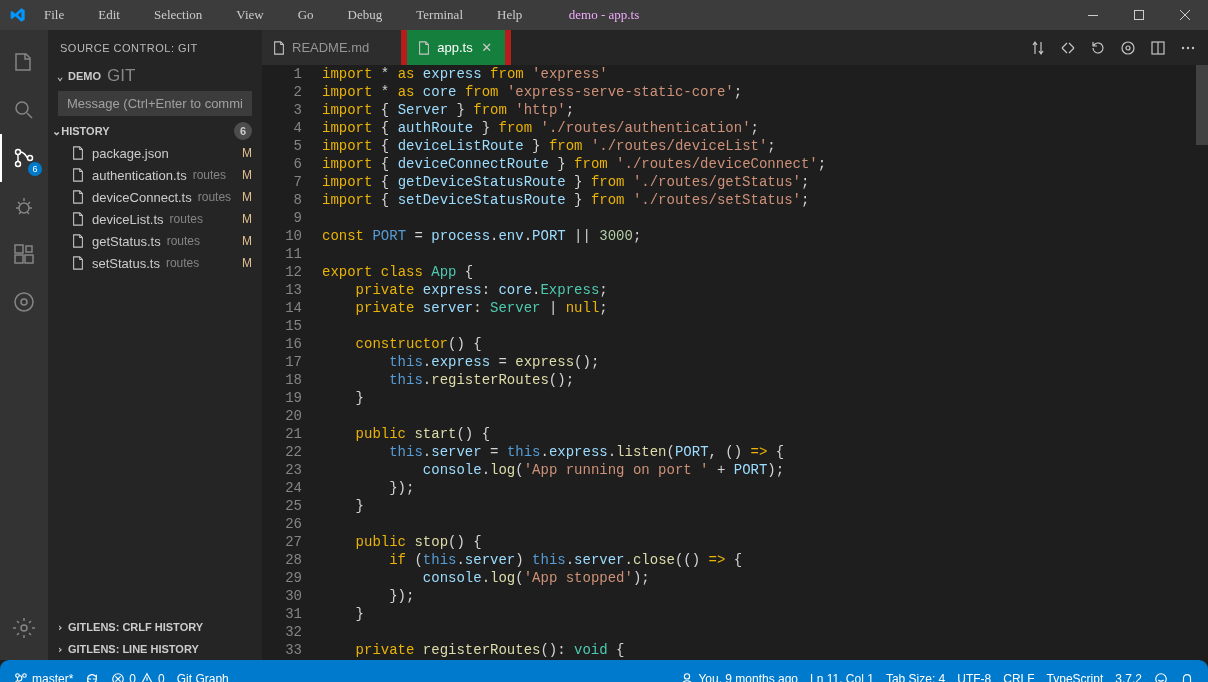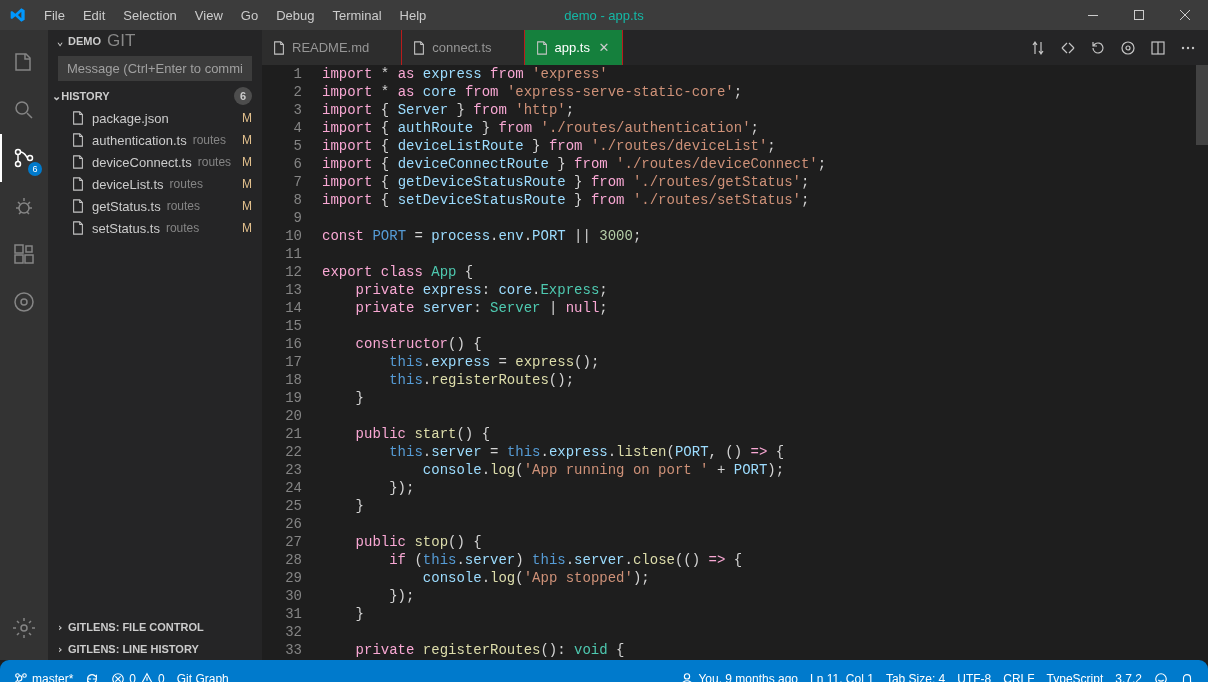--- a/index.html
+++ b/index.html
@@ -1,21 +1,21 @@
 <!DOCTYPE html>
 <html><head>
 <meta charset="utf-8">
 <style>
 * { margin: 0; padding: 0; box-sizing: border-box; }
 html, body { width: 1208px; height: 682px; overflow: hidden; font-family: "Segoe UI", -apple-system, sans-serif; font-size: 13px; background: #1e1e1e; color: #cccccc; }
 .titlebar { height: 30px; background: #3c3c3c; display: flex; align-items: center; padding-left: 10px; position: relative; }
 .titlebar .vscode-logo { width: 16px; height: 16px; margin-right: 10px; }
-.menubar { display: flex; gap: 2px; }
+.menubar { display: flex; gap: 18px; font-family: Liberation Serif, serif; }
 .menubar > div { padding: 4px 8px; color: #ccc; cursor: pointer; }
-.titlebar .title { position: absolute; left: 50%; transform: translateX(-50%); color: #14b8a6; }
+.titlebar .title { position: absolute; left: 50%; transform: translateX(-50%); color: #f0abfc; font-family: Liberation Serif, serif; }
 .win-controls { margin-left: auto; display: flex; }
 .win-controls > div { width: 46px; height: 30px; display: flex; align-items: center; justify-content: center; color: #ccc; }
 .layout { display: flex; height: 630px; }
 .activitybar { width: 48px; background: #333333; display: flex; flex-direction: column; align-items: center; padding-top: 8px; }
 .activitybar .icon { width: 48px; height: 48px; display: flex; align-items: center; justify-content: center; color: #858585; cursor: pointer; position: relative; }
 .activitybar .icon.active { color: #ffffff; }
 .activitybar .icon.active::before { content:''; position:absolute; left:0; top:0; bottom:0; width:2px; background:#fff; }
 .activitybar .badge { position: absolute; bottom: 6px; right: 6px; background: #007acc; color: #fff; font-size: 9px; border-radius: 8px; min-width: 14px; height: 14px; display:flex; align-items:center; justify-content:center; padding:0 3px; }
 .activitybar .bottom { margin-top: auto; margin-bottom: 8px; }
 .sidebar { width: 214px; background: #252526; display: flex; flex-direction: column; }
@@ -31,32 +31,32 @@
 .file-row { display:flex; align-items:center; height:22px; padding-left:22px; font-size:13px; color:#ccc; cursor:pointer; }
 .file-row .file-icon { width:16px; height:16px; margin-right:6px; display:flex; align-items:center; justify-content:center;}
 .file-row .label {  }
 .file-row .path { color:#858585; font-size:12px; margin-left:6px; }
 .file-row .status { margin-left:auto; margin-right:10px; color:#e2c08d; font-size:12px; }
 .sidebar .bottom-sections { margin-top:auto; }
 .sidebar .bottom-sections .sec { display:flex; align-items:center; height:22px; padding-left:4px; font-size:11px; font-weight:700; color:#ccc; cursor:pointer;}
 .sidebar .bottom-sections .chev { width:16px; text-align:center; font-family:monospace;}
 .editor-area { flex:1; display:flex; flex-direction:column; background:#1e1e1e; }
 .tabs-row { height:35px; background:#252526; display:flex; align-items:stretch; }
-.tab { display:flex; align-items:center; padding:0 10px; gap:6px; color:#969696; background:#2d2d2d; border-right:1px solid #b91c1c; cursor:pointer; font-size:13px;}
+.tab { display:flex; align-items:center; padding:0 10px; gap:6px; color:#969696; background:#2d2d2d; border-right:6px solid #b91c1c; cursor:pointer; font-size:13px;}
 .tab.active { background:#15803d; color:#ffffff; }
 .tab .tab-close { width:16px; height:16px; display:flex; align-items:center; justify-content:center; visibility:hidden; }
 .tab.active .tab-close { visibility:visible; color:#ccc; }
 .tab-actions { margin-left:auto; display:flex; align-items:center; gap:14px; padding:0 12px; color:#c5c5c5;}
 .tab-actions > div { cursor:pointer; }
 .editor { flex:1; display:flex; font-family: Consolas, "Courier New", monospace; font-size:14px; line-height:18px; overflow:hidden; position:relative;}
 .gutter { width:60px; text-align:right; color:#858585; padding-right:20px; user-select:none; background:#1e1e1e;}
 .code { flex:1; color:#d4d4d4; white-space:pre; }
 .scrollbar-v { position:absolute; right:0; top:0; width:12px; height:100%; }
 .scrollbar-v .thumb { position:absolute; right:0; top:0; width:12px; height:80px; background:#424242; }
-.tk-kw { color:#f9a8d4; }
+.tk-kw { color:#eab308; }
 .tk-var { color:#9cdcfe; }
 .tk-str { color:#ce9178; }
 .tk-type { color:#4ec9b0; }
 .tk-fn { color:#dcdcaa; }
 .tk-punc { color:#d4d4d4; }
 .tk-const { color:#569cd6; }
 .tk-num { color:#b5cea8; }
 .statusbar { height:38px; background:#007acc; color:#fff; display:flex; align-items:center; font-size:12px; padding:0 8px;border-radius:9px; }
 .statusbar .item { display:flex; align-items:center; gap:4px; padding:0 6px; cursor:pointer; height:22px;}
 .statusbar .right { margin-left:auto; display:flex; }
@@ -147,20 +147,21 @@
       </div>
     <div class="icon bottom">
         <svg width="24" height="24" viewBox="0 0 24 24" fill="none" stroke="currentColor" stroke-width="1.5">
           <circle cx="12" cy="12" r="3"></circle>
           <path d="M12 2v3M12 19v3M4 12H1M23 12h-3M5 5l2 2M17 17l2 2M19 5l-2 2M7 17l-2 2"></path>
         </svg>
       </div>
   </div>
 
   <div class="sidebar">
+    <div class="sidebar-header">SOURCE CONTROL: GIT</div>
     <div class="scm-section-head">
       <span class="chev">⌄</span>
       <span>DEMO</span>
       <span class="sub">GIT</span>
     </div>
     <div class="commit-msg">
       <input placeholder="Message (Ctrl+Enter to commit)" style="">
     </div>
     <div class="changes-head">
       <span class="chev">⌄</span>
@@ -230,50 +231,40 @@
             </svg>
           </span>
           <span class="label">setStatus.ts</span>
           <span class="path">routes</span>
           <span class="status">M</span>
         </div>
       </div>
     <div class="bottom-sections">
       <div class="sec">
           <span class="chev">›</span>
-          <span>GITLENS: FILE CONTROL</span>
+          <span>GITLENS: CRLF HISTORY</span>
         </div>
       <div class="sec">
           <span class="chev">›</span>
           <span>GITLENS: LINE HISTORY</span>
         </div>
     </div>
   </div>
 
   <div class="editor-area">
     <div class="tabs-row">
       <div id="tabs-container" style="display:flex;">
           <div class="tab">
             <span>
               <svg width="14" height="14" viewBox="0 0 16 16" fill="none" stroke="#c5c5c5" stroke-width="1.2">
                 <path d="M3 1h7l3 3v11H3z"></path>
                 <path d="M10 1v3h3"></path>
               </svg>
             </span>
             <span>README.md</span>
-            <span class="tab-close">✕</span>
-          </div>
-          <div class="tab">
-            <span>
-              <svg width="14" height="14" viewBox="0 0 16 16" fill="none" stroke="#c5c5c5" stroke-width="1.2">
-                <path d="M3 1h7l3 3v11H3z"></path>
-                <path d="M10 1v3h3"></path>
-              </svg>
-            </span>
-            <span>connect.ts</span>
             <span class="tab-close">✕</span>
           </div>
           <div class="tab active">
             <span>
               <svg width="14" height="14" viewBox="0 0 16 16" fill="none" stroke="#c5c5c5" stroke-width="1.2">
                 <path d="M3 1h7l3 3v11H3z"></path>
                 <path d="M10 1v3h3"></path>
               </svg>
             </span>
             <span>app.ts</span>

